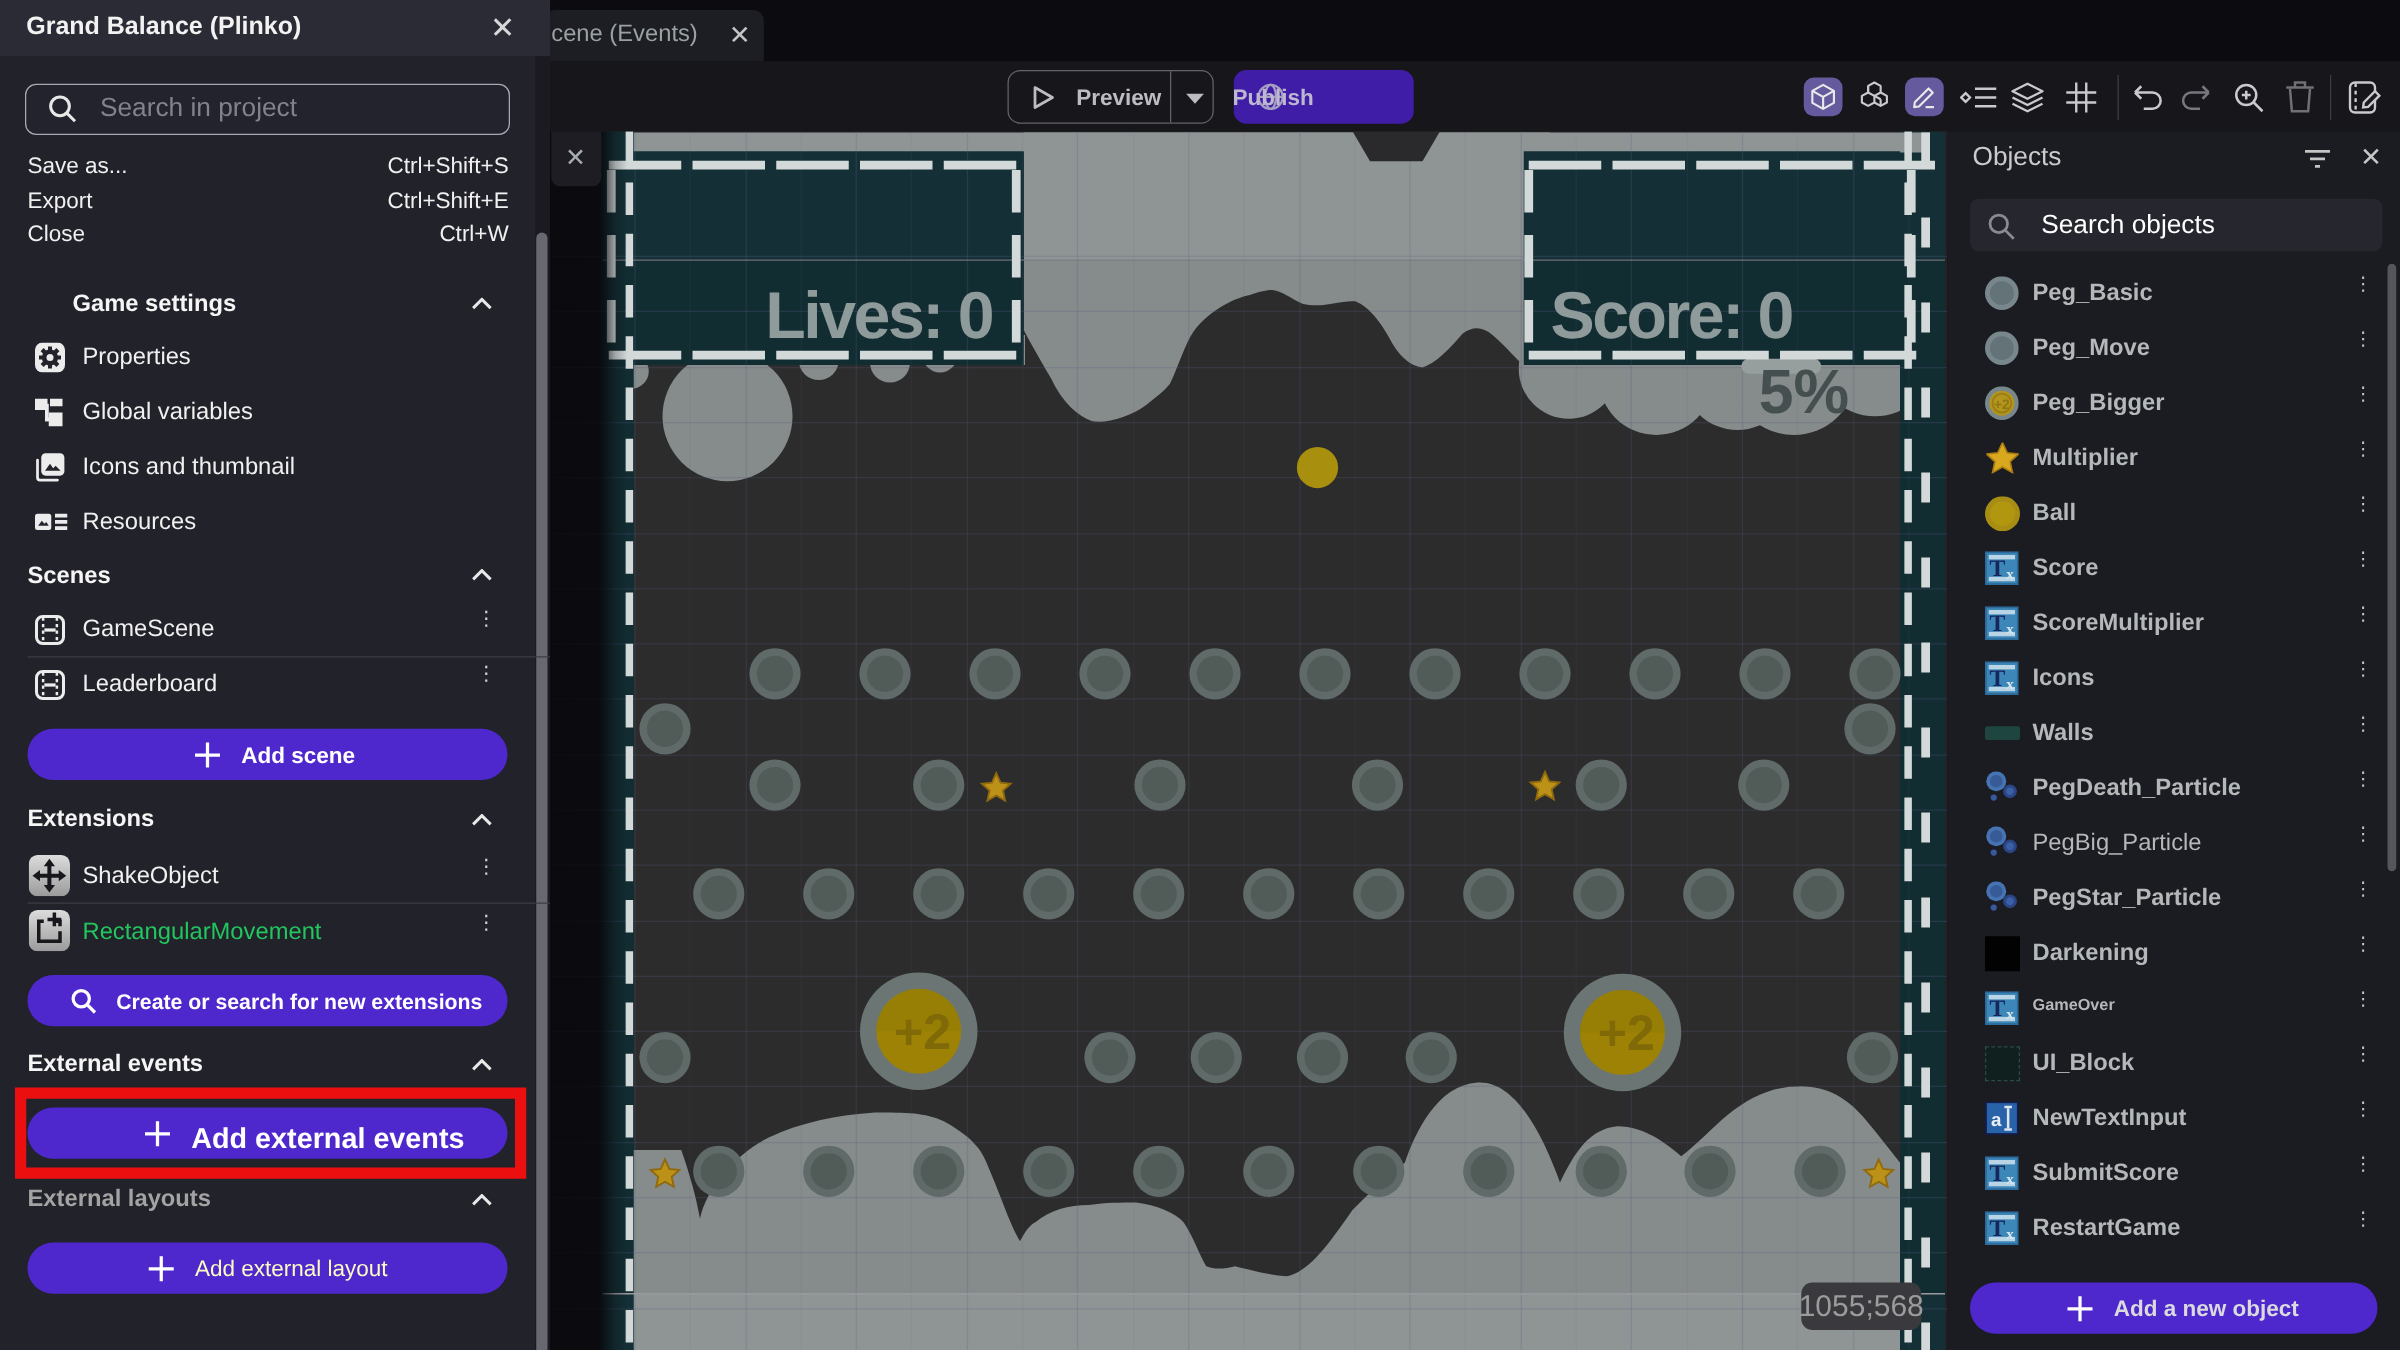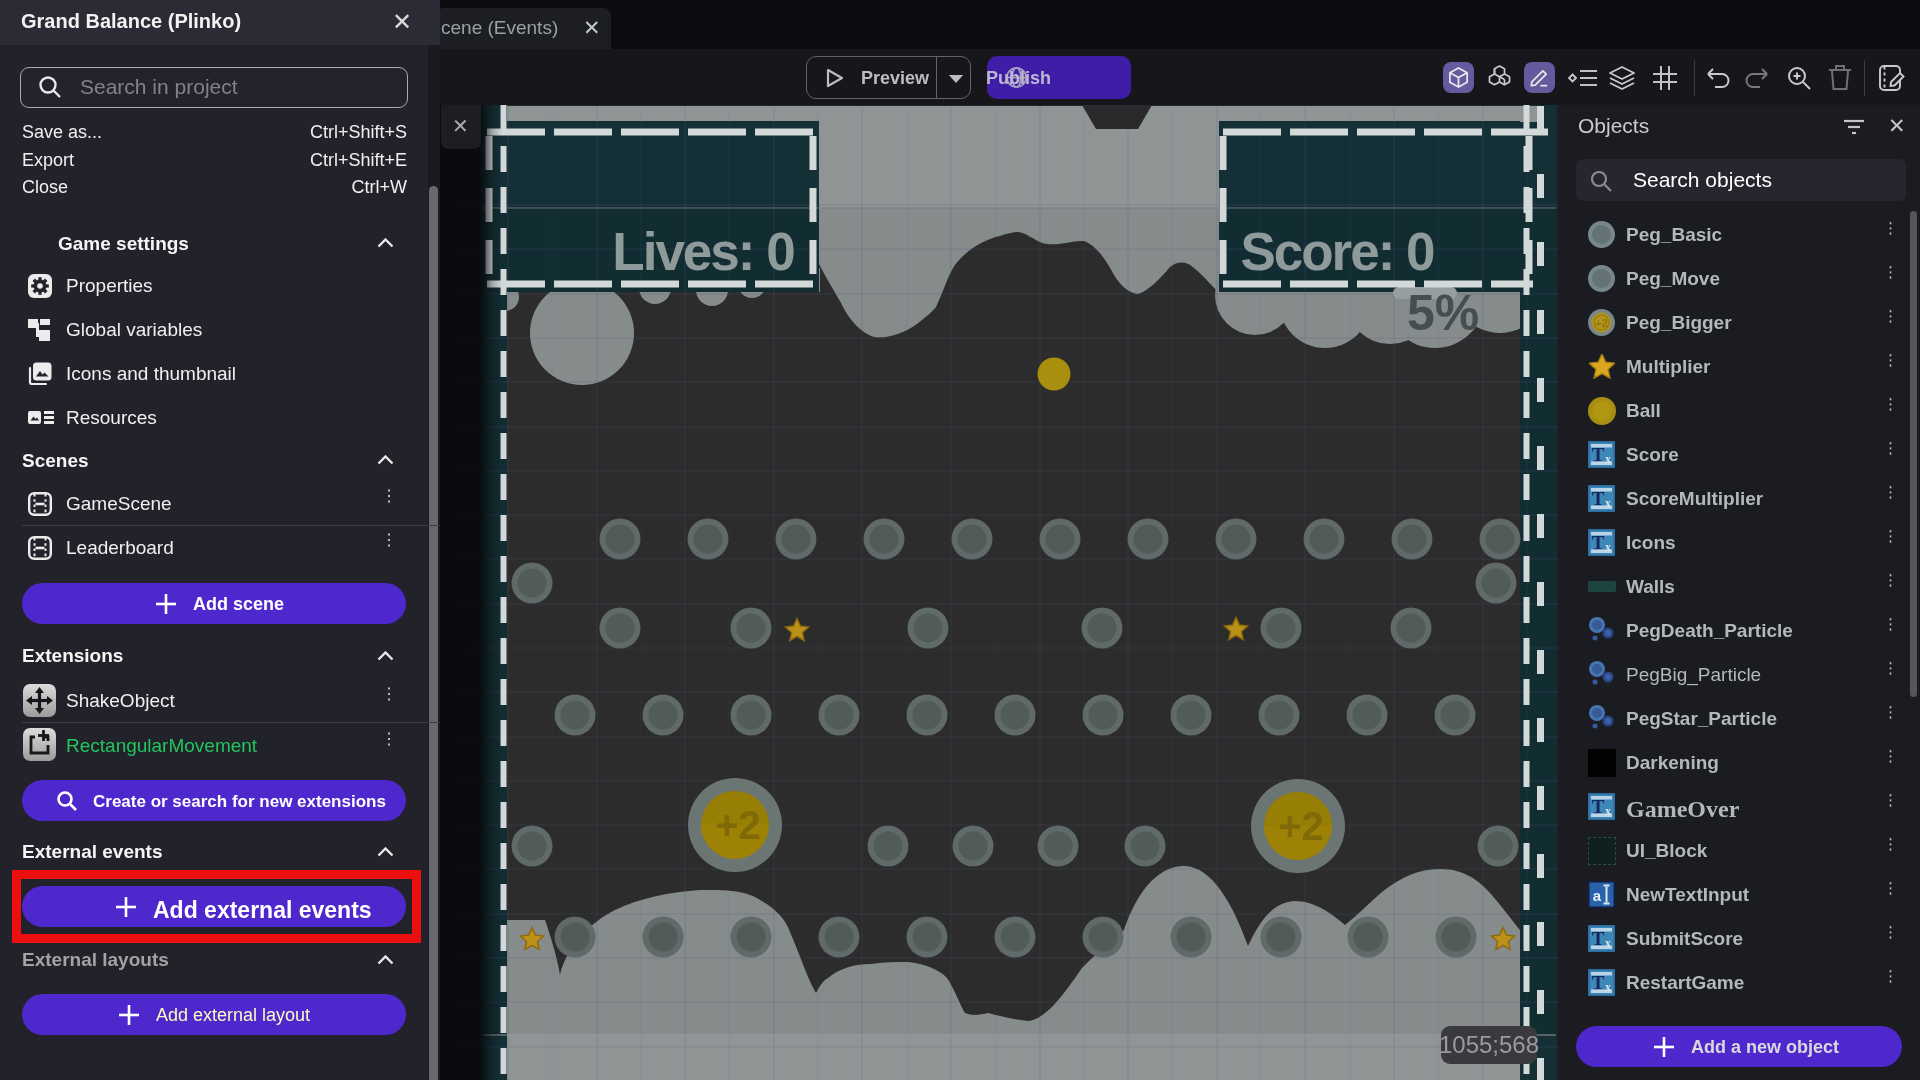--- a/index.html
+++ b/index.html
@@ -457,21 +457,21 @@
   <div class="abs" style="left:68px;top:603px;font-size:19px;font-weight:bold;color:#b4b8b8;">PegStar_Particle</div>
   <div class="abs" style="left:325px;top:603px;color:#c5c5c5;font-size:15px;line-height:7px;">⋮</div>
 
   <div class="abs" style="left:30px;top:644px;width:28px;height:28px;background:#020202;"></div>
   <div class="abs" style="left:68px;top:647px;font-size:19px;font-weight:bold;color:#b4b8b8;">Darkening</div>
   <div class="abs" style="left:325px;top:647px;color:#c5c5c5;font-size:15px;line-height:7px;">⋮</div>
 
   <svg class="abs" style="left:30px;top:688px;" width="27" height="27" viewBox="0 0 27 27">
       <use href="#icon-tx"></use>
     </svg>
-  <div class="abs" style="left:68px;top:691px;font-size:24px;font-weight:bold;color:#b4b8b8;font-family:Liberation Serif, serif;">GameOver</div>
+  <div class="abs" style="left:68px;top:691px;font-size:13px;font-weight:bold;color:#b4b8b8;">GameOver</div>
   <div class="abs" style="left:325px;top:691px;color:#c5c5c5;font-size:15px;line-height:7px;">⋮</div>
 
   <div class="abs" style="left:30px;top:732px;width:28px;height:28px;background:#10201f;border:1px dashed #2c4a46;"></div>
   <div class="abs" style="left:68px;top:735px;font-size:19px;font-weight:bold;color:#b4b8b8;">UI_Block</div>
   <div class="abs" style="left:325px;top:735px;color:#c5c5c5;font-size:15px;line-height:7px;">⋮</div>
 
   <svg class="abs" style="left:30px;top:776px;" width="27" height="27" viewBox="0 0 27 27">
       <rect x="0" y="0" width="27" height="27" fill="#131c4a"></rect>
       <rect x="1.5" y="1.5" width="24" height="24" fill="#2862a8"></rect>
       <text x="9" y="19.5" font-size="15" font-weight="bold" fill="#e8eef4" text-anchor="middle">a</text>

